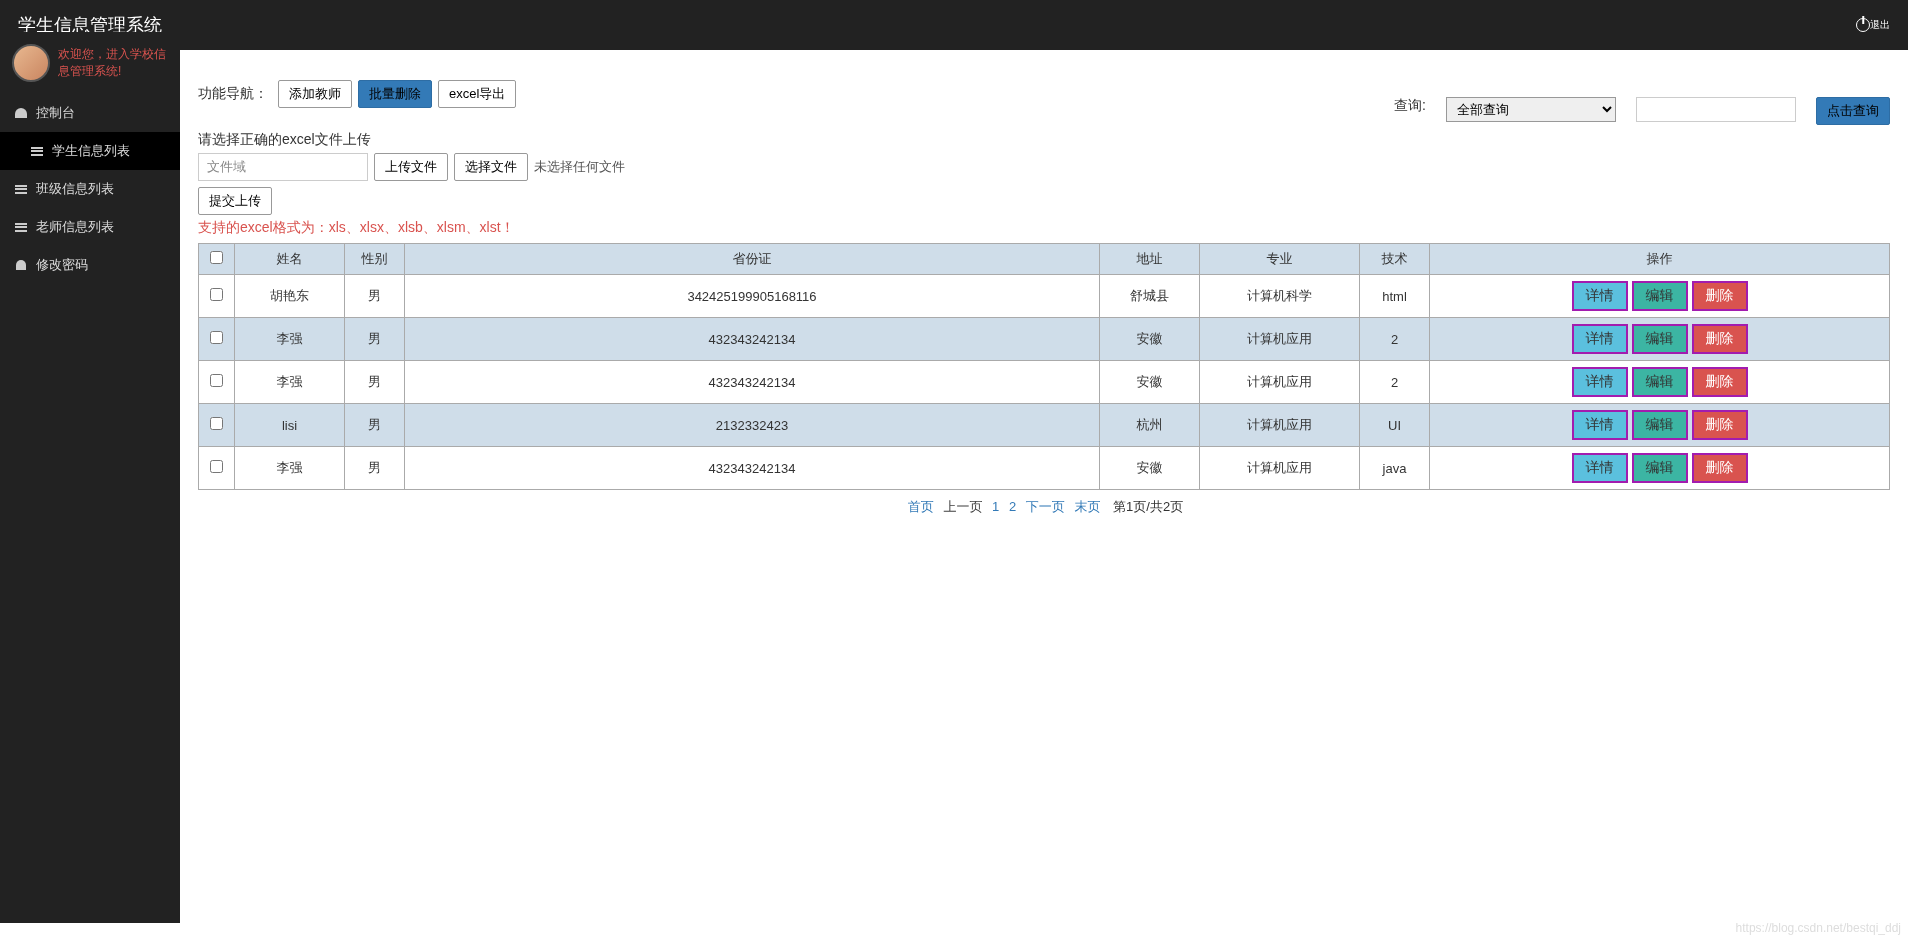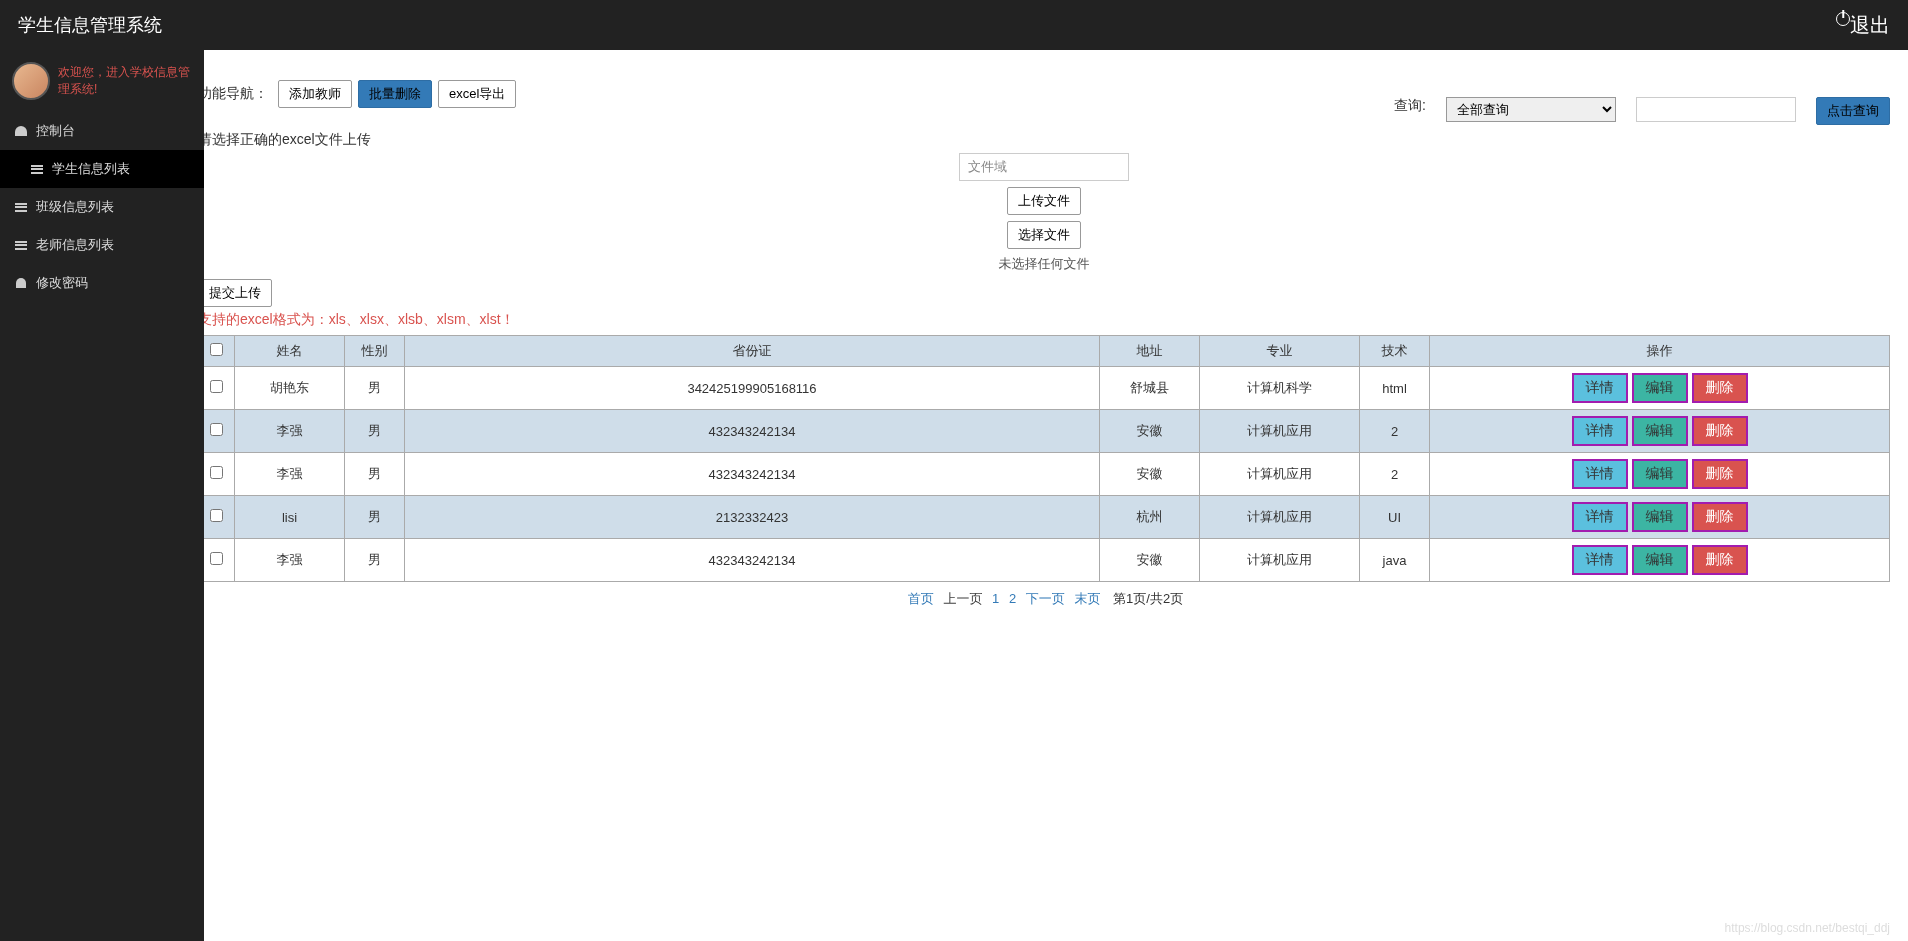--- a/index.html
+++ b/index.html
@@ -1,26 +1,26 @@
 <!DOCTYPE html>
 <html><head>
   <meta charset="utf-8">
   <style>
     * { box-sizing: border-box; margin: 0; padding: 0; }
     body { font-family: -apple-system, "Helvetica Neue", Arial, "Microsoft YaHei", sans-serif; font-size: 14px; color: #333; background: #fff; }
     
     
     .header { background: #222; color: #fff; height: 50px; display: flex; align-items: center; justify-content: space-between; padding: 0 18px; }
     .header-title { font-size: 18px; font-weight: normal; }
-    .logout { display: flex; cursor: pointer; font-size: 20px; }
+    .logout { display: flex; cursor: pointer; font-size: 10px; }
     .logout-icon { display: inline-block; width: 14px; height: 14px; border: 1.5px solid #fff; border-radius: 50%; position: relative; }
     .logout-icon::after { content: ""; position: absolute; top: -3px; left: 50%; width: 1.5px; height: 8px; background: #fff; transform: translateX(-50%); }
     
     
-    .sidebar { position: fixed; top: 50px; left: 0; width: 204px; background: #222; color: #ccc; height: calc(100vh - 50px); }
+    .sidebar { position: fixed; top: 32px; left: 0; width: 180px; background: #222; color: #ccc; height: calc(100vh - 50px); }
     .welcome-box { padding: 12px; display: flex; align-items: center; gap: 8px; }
     .avatar { width: 38px; height: 38px; border-radius: 50%; background: linear-gradient(135deg, #e8b890, #c98560); border: 2px solid #555; flex-shrink: 0; }
     .welcome-text { color: #d9534f; font-size: 12px; line-height: 1.4; }
     .nav-list { list-style: none; }
     .nav-item { padding: 10px 14px; display: flex; align-items: center; gap: 8px; cursor: pointer; font-size: 13px; color: #ddd; }
     .nav-item.active { background: #000; padding-left: 30px; }
     .nav-icon { width: 14px; height: 12px; display: inline-flex; align-items: center; justify-content: center; }
     .icon-dashboard { display: inline-block; width: 12px; height: 10px; background: #ccc; border-radius: 6px 6px 0 0; }
     .icon-list { display: inline-flex; flex-direction: column; gap: 1.5px; }
     .icon-list span { width: 12px; height: 2px; background: #ccc; }
@@ -31,21 +31,21 @@
     .toolbar-row { display: flex; align-items: center; justify-content: space-between; margin-bottom: 6px; }
     .toolbar-left { display: flex; align-items: center; gap: 6px; }
     .toolbar-label { font-size: 14px; margin-right: 4px; }
     .btn { padding: 4px 10px; border: 1px solid #999; background: #fff; cursor: pointer; font-size: 13px; border-radius: 2px; }
     .btn-primary { background: #337ab7; color: #000000; border-color: #2e6da4; }
     .toolbar-right { display: flex; align-items: flex-start; gap: 20px; margin-top: 35px; }
     .select-box { padding: 3px 6px; border: 1px solid #999; font-size: 13px; min-width: 170px; }
     .search-input { padding: 4px 6px; border: 1px solid #ccc; font-size: 13px; width: 160px; }
     
     .upload-hint { font-size: 14px; margin-bottom: 4px; }
-    .upload-row { display: flex; align-items: center; gap: 6px; margin-bottom: 6px; flex-direction: column; }
+    .upload-row { display: flex; align-items: center; gap: 6px; margin-bottom: 6px; }
     .file-domain { border: 1px solid #ccc; padding: 4px 8px; width: 170px; color: #888; font-size: 13px; }
     .file-status { font-size: 13px; color: #555; }
     .submit-row { margin-bottom: 4px; }
     .format-hint { color: #d9534f; font-size: 14px; margin-bottom: 6px; }
     
     
     .data-table { width: 100%; border-collapse: collapse; border: 1px solid #888; }
     .data-table th, .data-table td { border: 1px solid #aaa; padding: 6px 8px; text-align: center; font-size: 13px; }
     .data-table thead th { background: #cfdde9; font-weight: normal; }
     .data-table tbody tr:nth-child(even) td { background: #cfdde9; }
@@ -56,21 +56,21 @@
     .action-edit { background: #3cb5a3; }
     .action-delete { background: #d9534f; color: #fff; }
     
     
     .pagination { text-align: center; margin-top: 8px; font-size: 13px; }
     .pagination a { color: #337ab7; text-decoration: none; margin: 0 3px; cursor: pointer; }
     .pagination span.disabled { color: #404040; margin: 0 3px; }
     .pagination .page-info { margin-left: 6px; }
     
     
-    .watermark { position: fixed; bottom: 6px; right: 18px; color: #ddd; font-size: 12px; }
+    .watermark { position: fixed; bottom: 6px; right: 7px; color: #ddd; font-size: 12px; }
   </style>
 </head>
 <body>
 
 <div class="header">
   <div class="header-title">学生信息管理系统</div>
   <div class="logout">
     <span class="logout-icon"></span>
     <span>退出</span>
   </div>

